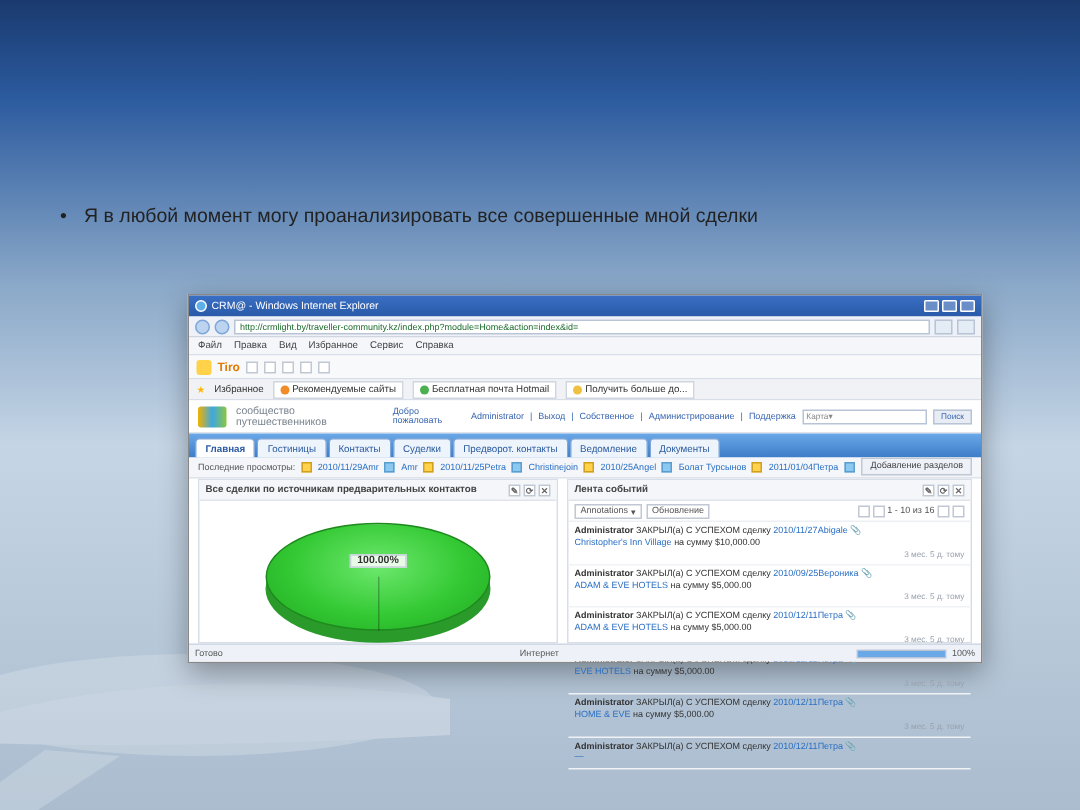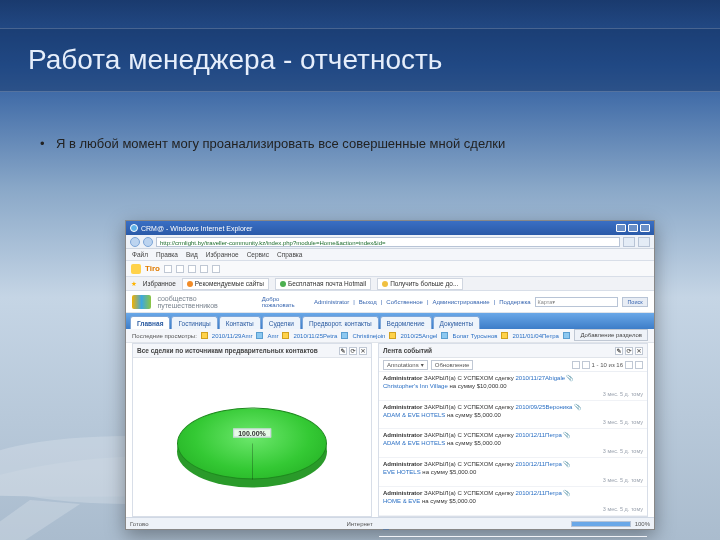--- a/index.html
+++ b/index.html
@@ -20,23 +20,23 @@
     display: flex; align-items: center; padding-left: 28px;
   }
   .title-bar h1 { color: #e6eefb; font-size: 28px; font-weight: 400; }
   .bullet {
     position: absolute; top: 135px; left: 56px; right: 40px;
     color: #222; font-size: 13px; line-height: 1.35;
   }
   .bullet::before { content: "•"; position: absolute; left: -16px; }
   
   .browser {
-    position: absolute; left: 125px; top: 196px; width: 530px; height: 310px;
+    position: absolute; left: 125px; top: 196px; width: 530px; height: 246px;
     background: #fff; border: 1px solid #888; box-shadow: 0 6px 18px rgba(0,0,0,.35);
-    font-size: 7px; color: #333; margin-top: 24px;
+    font-size: 7px; color: #333;
   }
   .ie-title {
     height: 14px; background: linear-gradient(#3a6fc4,#2a5aa8); color: #fff;
     display: flex; align-items: center; padding: 0 4px; gap: 3px;
   }
   .ie-title .ie-icon { width:8px; height:8px; background:#5db0e8; border-radius:50%; border:1px solid #fff; }
   .ie-title .win-btns { margin-left:auto; display:flex; gap:2px; }
   .ie-title .win-btns span { width:10px; height:8px; background:#6a8fc8; border:1px solid #fff; border-radius:1px; }
   .ie-nav { height:14px; background:#eef2f8; border-bottom:1px solid #cfd6e0; display:flex; align-items:center; gap:3px; padding:0 4px; }
   .ie-nav .arrow { width:10px; height:10px; border-radius:50%; background:#bcd4f0; border:1px solid #7ea6d8; }
@@ -115,23 +115,20 @@
 
 <div class="slide">
 
   <svg class="bg-plane" viewBox="0 0 400 260">
     <ellipse cx="160" cy="180" rx="160" ry="34" fill="#dfe6ee"></ellipse>
     <path d="M10 190 Q150 150 330 176 L330 200 Q150 210 10 205 Z" fill="#eef1f5"></path>
     <path d="M240 120 L300 40 L330 50 L290 130 Z" fill="#e2e8f0"></path>
     <path d="M60 210 L-10 260 L40 260 L110 214 Z" fill="#dde4ec"></path>
   </svg>
 
-  <div class="title-bar">
-    <h1>Работа менеджера - отчетность</h1>
-  </div>
 
   <div class="bullet">Я в любой момент могу проанализировать все совершенные мной сделки</div>
 
   <div class="browser">
     <div class="ie-title">
       <span class="ie-icon"></span>
       <span>CRM@ - Windows Internet Explorer</span>
       <div class="win-btns">
         <span></span>
         <span></span>

